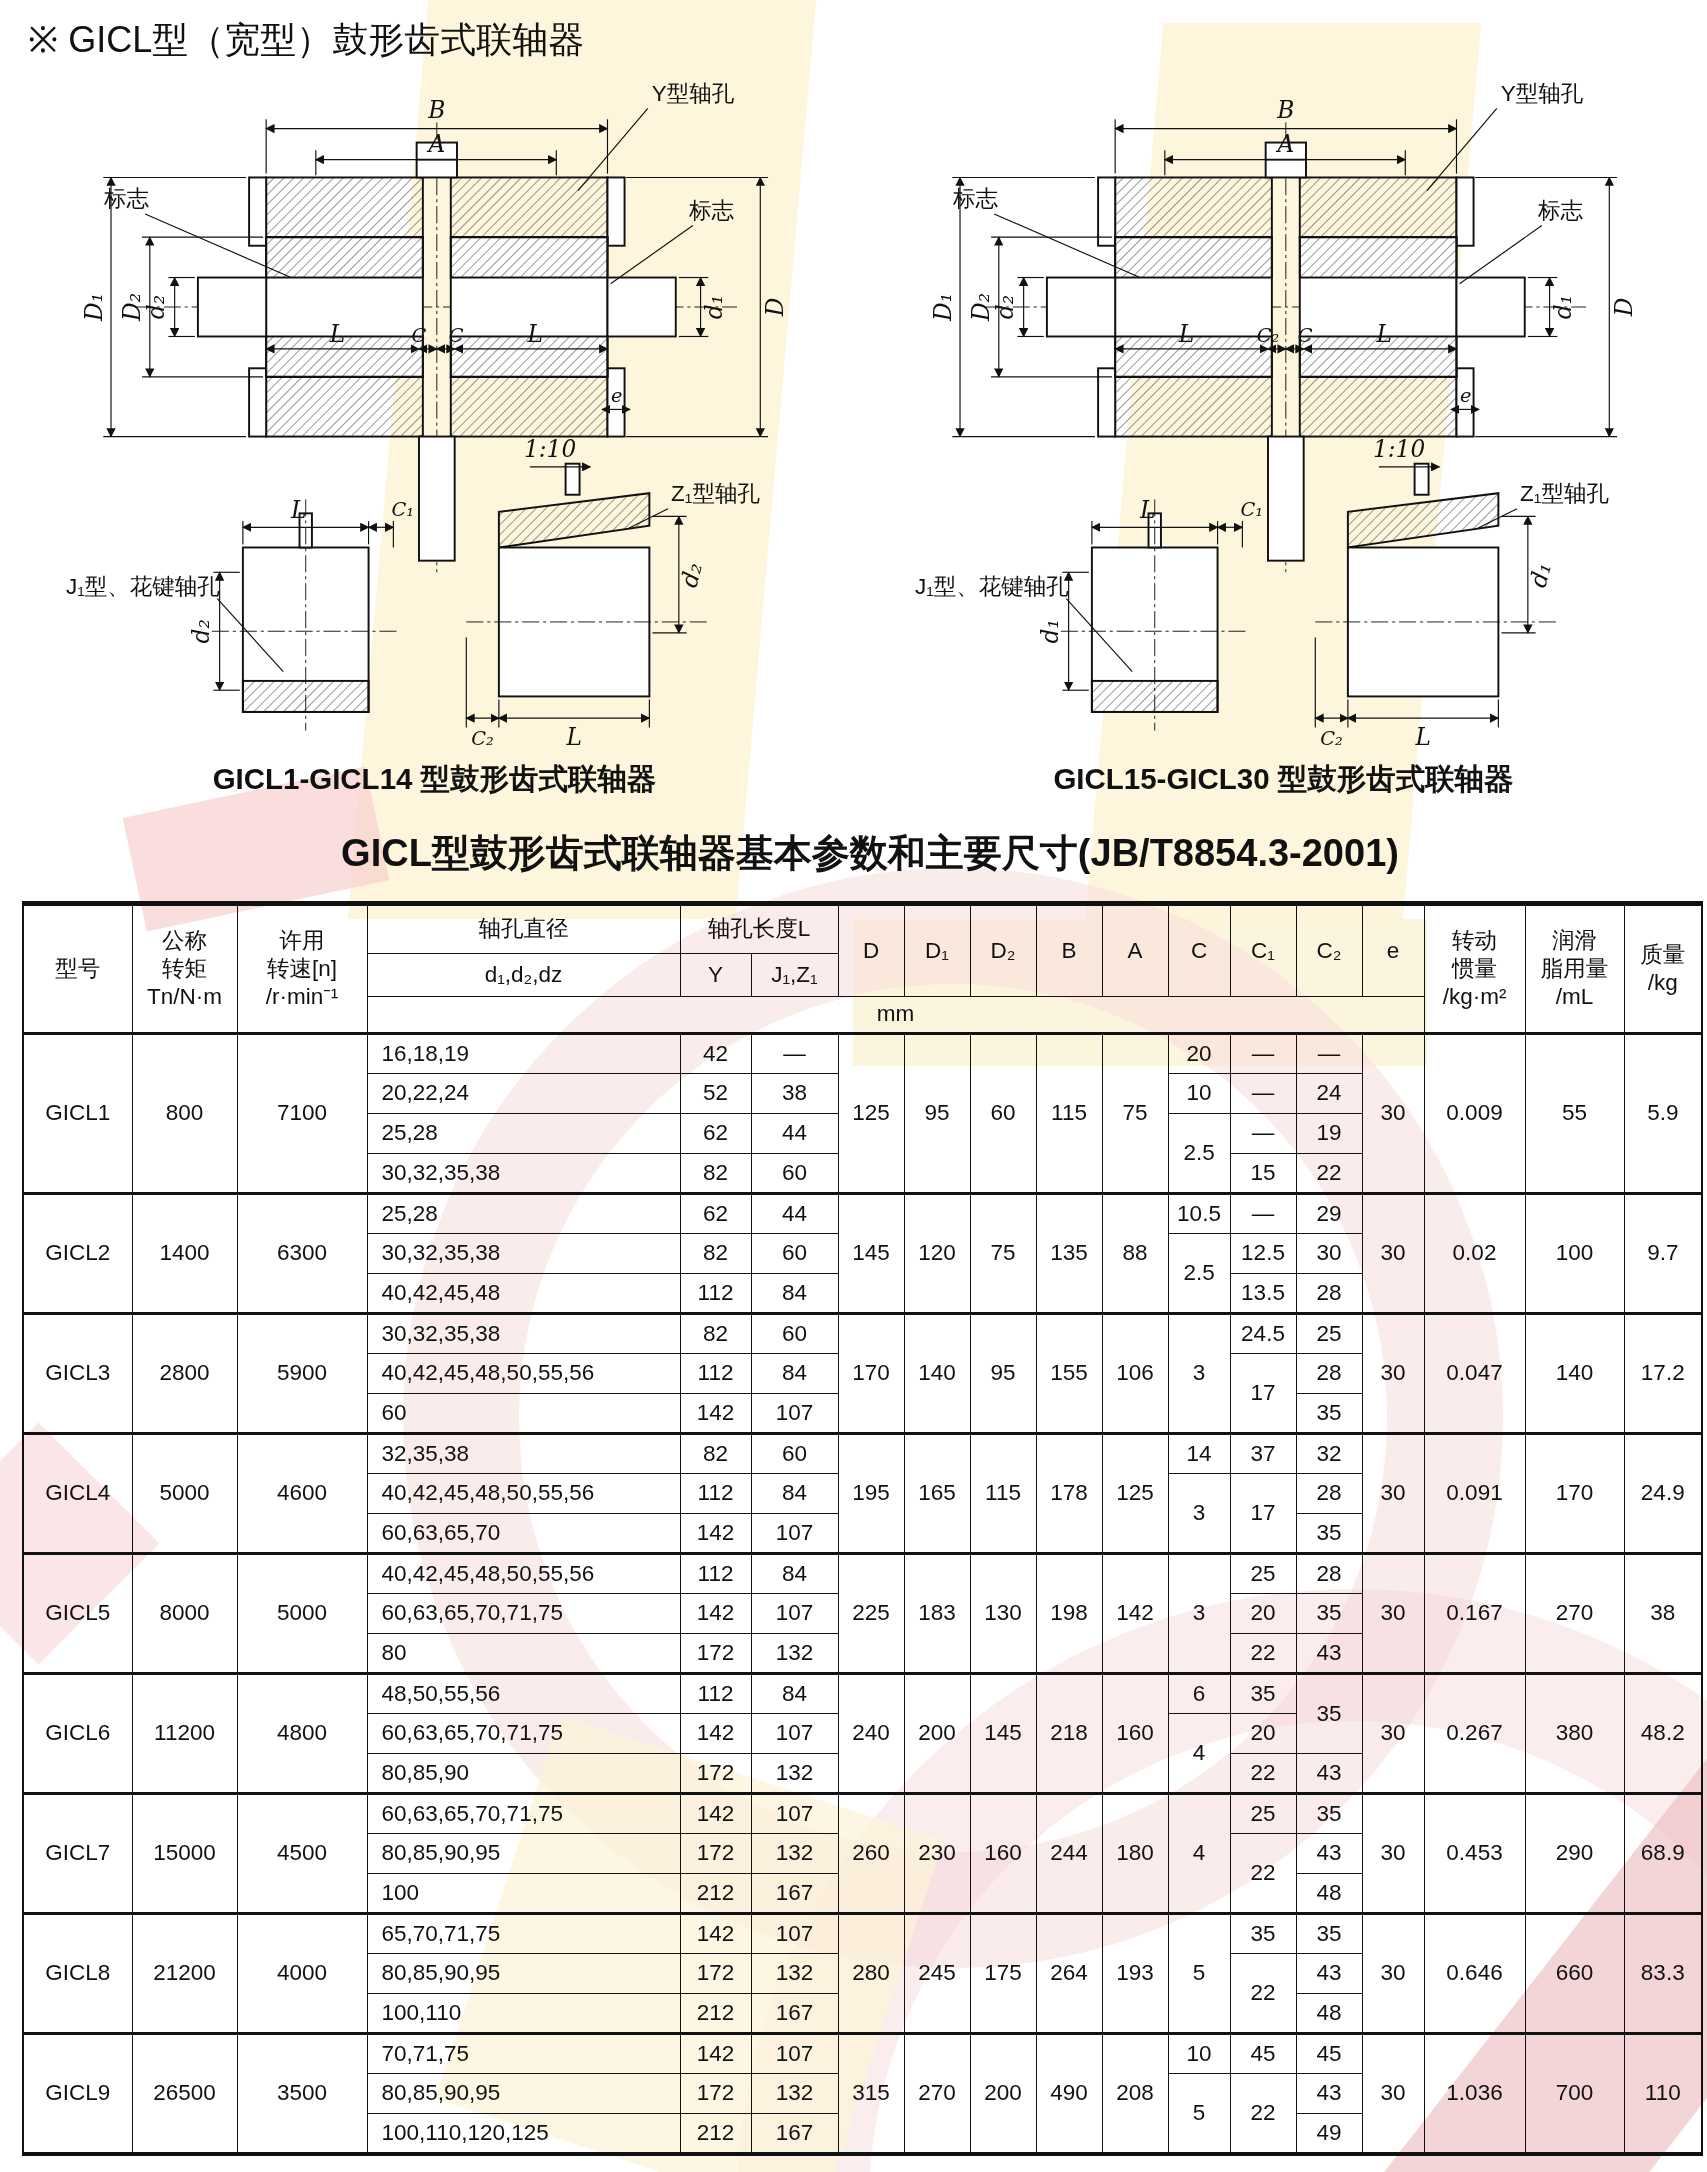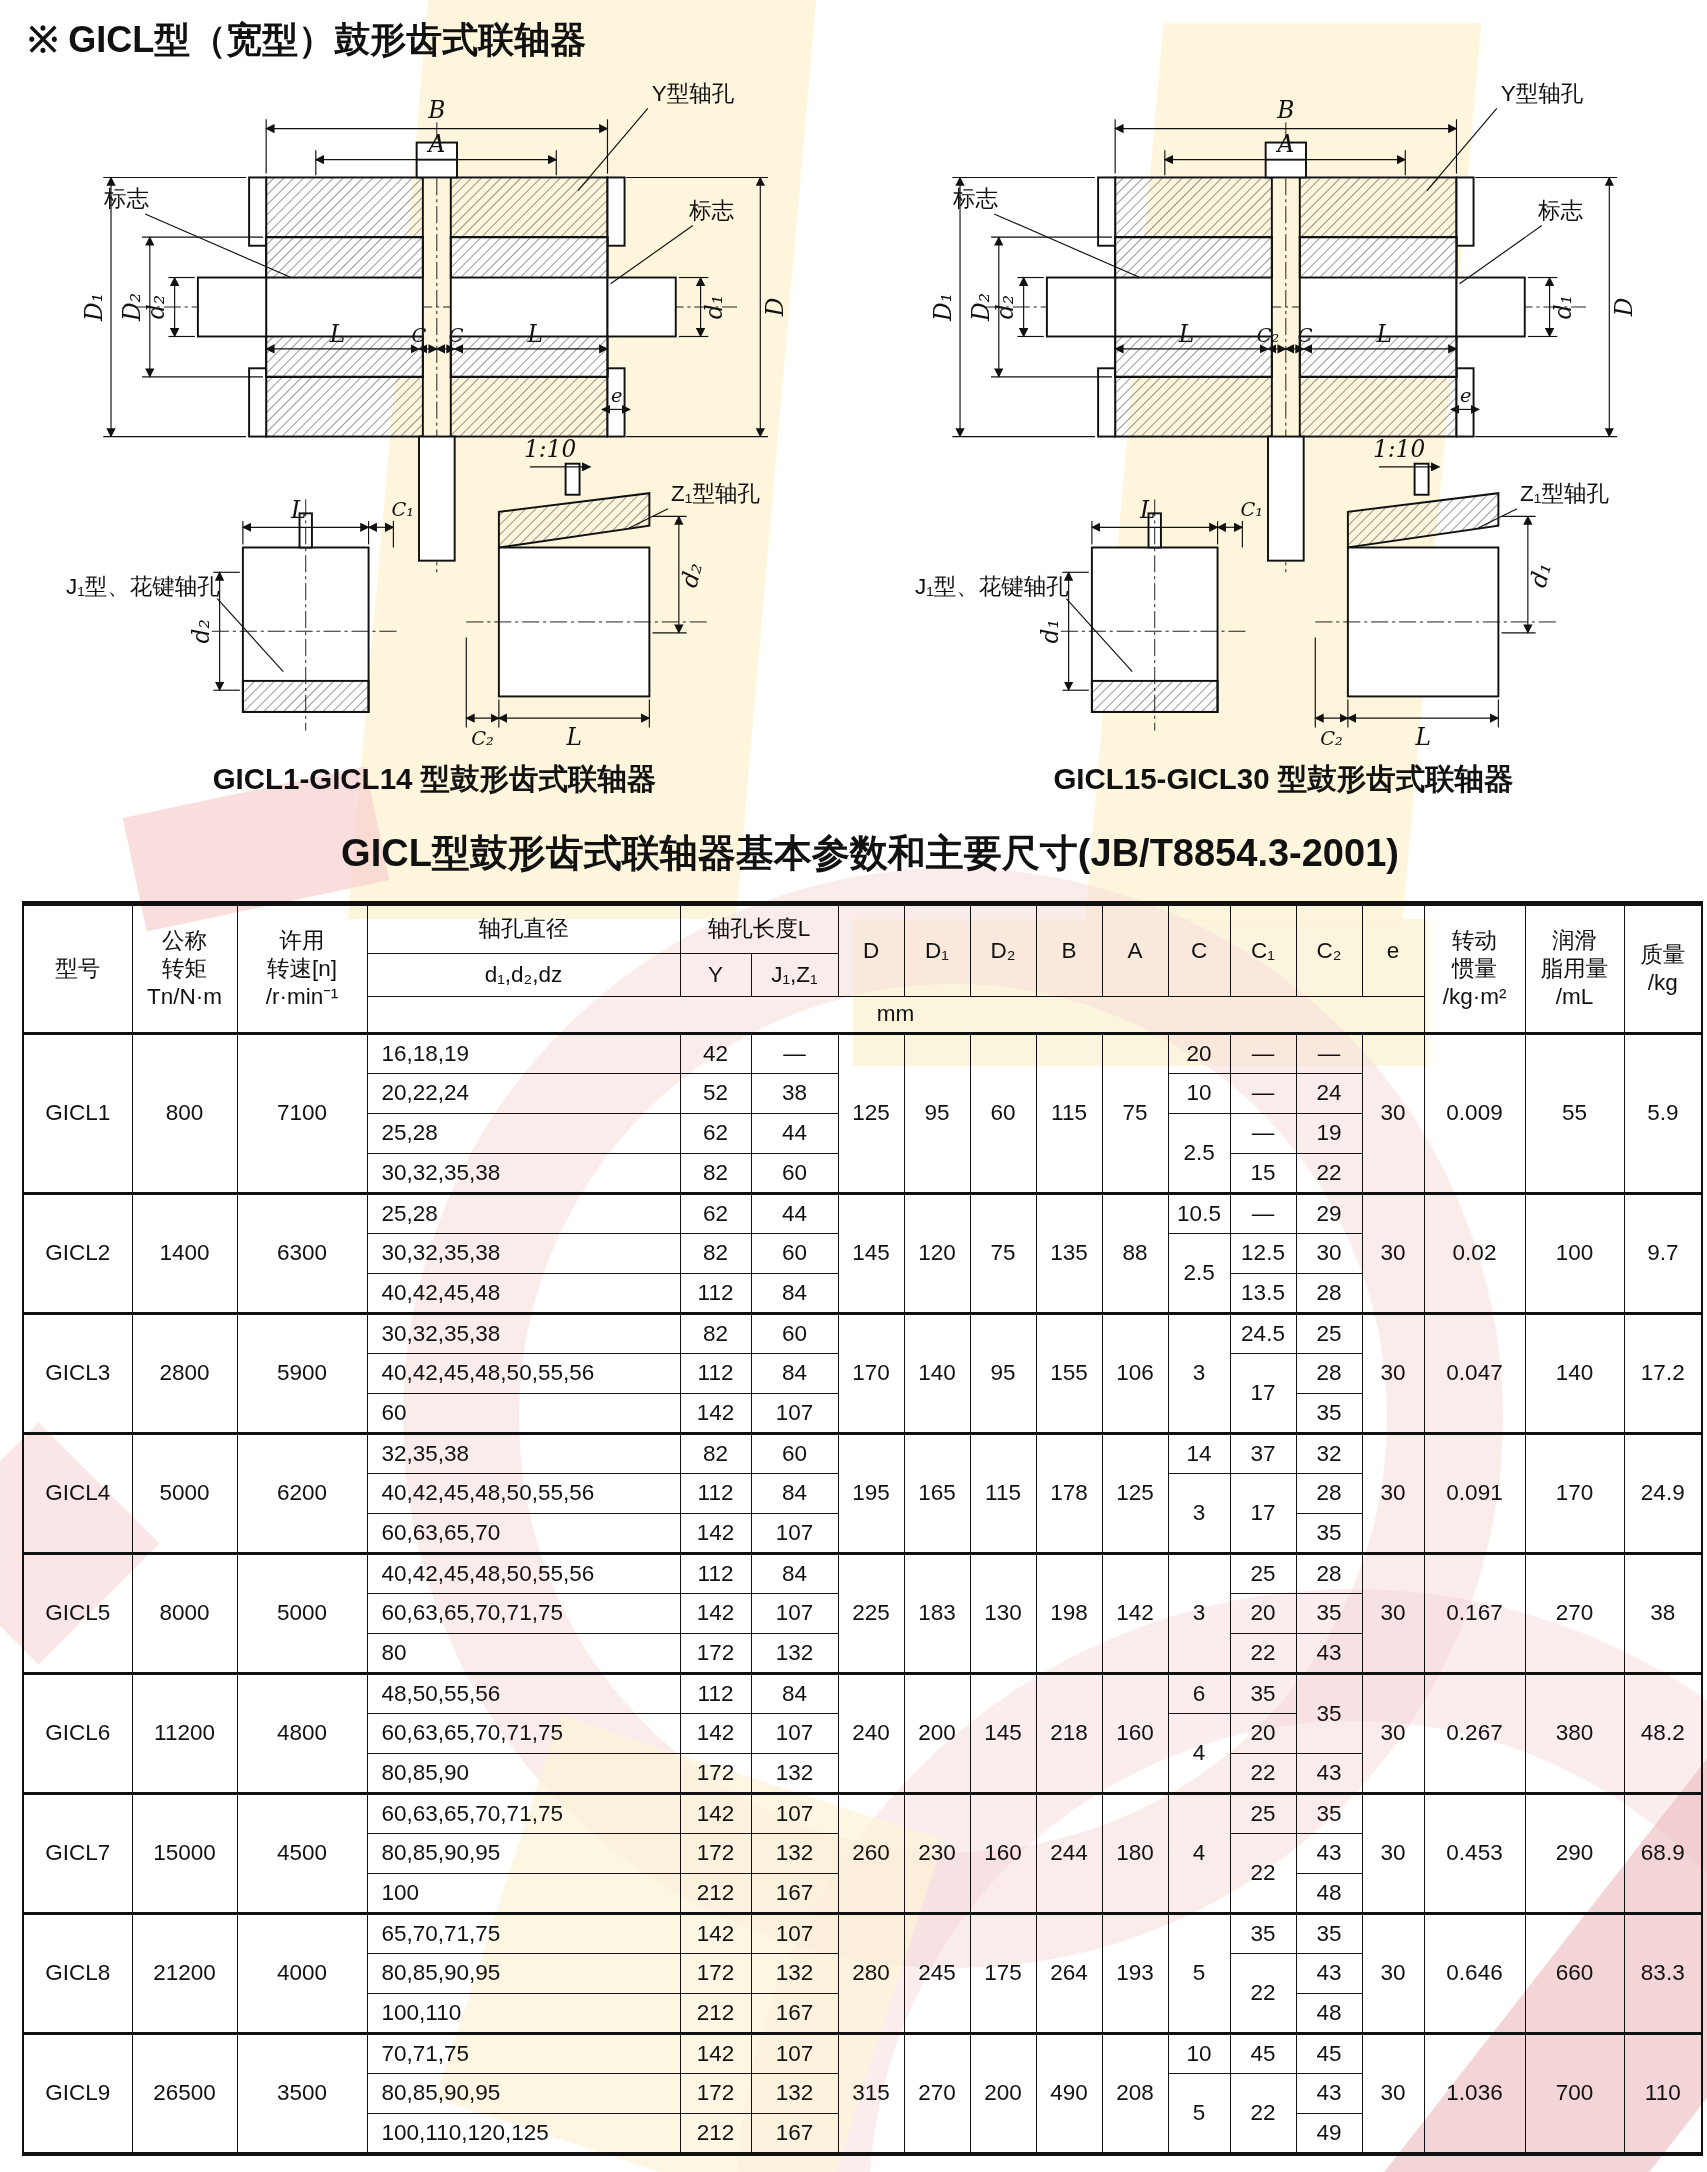--- a/index.html
+++ b/index.html
@@ -14,21 +14,21 @@
   .wm-pinkwedge{left:132px;top:791px;width:248px;height:116px;background:#f7cccc;transform:rotate(-12deg);opacity:.65;}
   .wm-ring1{left:403px;top:868px;width:868px;height:868px;border:116px solid #f8dcdc;border-radius:50%;opacity:.55;}
   .wm-ring2{left:737px;top:1589px;width:969px;height:969px;border:132px solid #f5d2d5;border-radius:50%;opacity:.4;}
   .wm-swoosh{left:1109px;top:1845px;width:1163px;height:209px;background:#edb9bc;transform:rotate(-52deg);opacity:.6;}
   .wm-creamwedge{left:488px;top:1768px;width:403px;height:403px;background:#fcf3d8;transform:rotate(18deg);opacity:.75;}
   .wm-diamond{left:-47px;top:1458px;width:171px;height:171px;background:#f6cdd0;transform:rotate(45deg);opacity:.5;}
   .wm-text{left:419px;top:1365px;font-size:225px;font-weight:bold;color:rgba(60,60,60,0.10);
            letter-spacing:19.4px;white-space:nowrap;}
 
   
-  #page-title{position:absolute;left:28px;top:14px;font-size:36px;font-weight:bold;z-index:2;}
+  #page-title{position:absolute;left:28px;top:14px;font-size:36px;font-weight:normal;z-index:2;}
   #table-title{position:absolute;left:16px;top:828px;width:100%;text-align:center;
                font-size:38px;font-weight:bold;z-index:2;}
 
   
   .diagram{position:absolute;z-index:2;}
   .part{stroke:#111;stroke-width:2.5;}
   .dim{stroke:#111;stroke-width:1.5;fill:none;}
   .cl{stroke:#111;stroke-width:1.2;fill:none;stroke-dasharray:22 5 4 5;}
   .edge{stroke:#111;stroke-width:2.5;}
   .lbl{font-family:"DejaVu Serif",serif;font-style:italic;font-size:30px;fill:#111;}
@@ -354,21 +354,21 @@
         </tr>
         <tr>
           <td class="bore">60</td>
           <td>142</td>
           <td>107</td>
           <td rowspan="1">35</td>
         </tr>
         <tr class="group-start">
           <td rowspan="3">GICL4</td>
           <td rowspan="3">5000</td>
-          <td rowspan="3">6200</td>
+          <td rowspan="3">4600</td>
           <td class="bore">32,35,38</td>
           <td>82</td>
           <td>60</td>
           <td rowspan="3">195</td>
           <td rowspan="3">165</td>
           <td rowspan="3">115</td>
           <td rowspan="3">178</td>
           <td rowspan="3">125</td>
           <td rowspan="1">14</td>
           <td rowspan="1">37</td>

